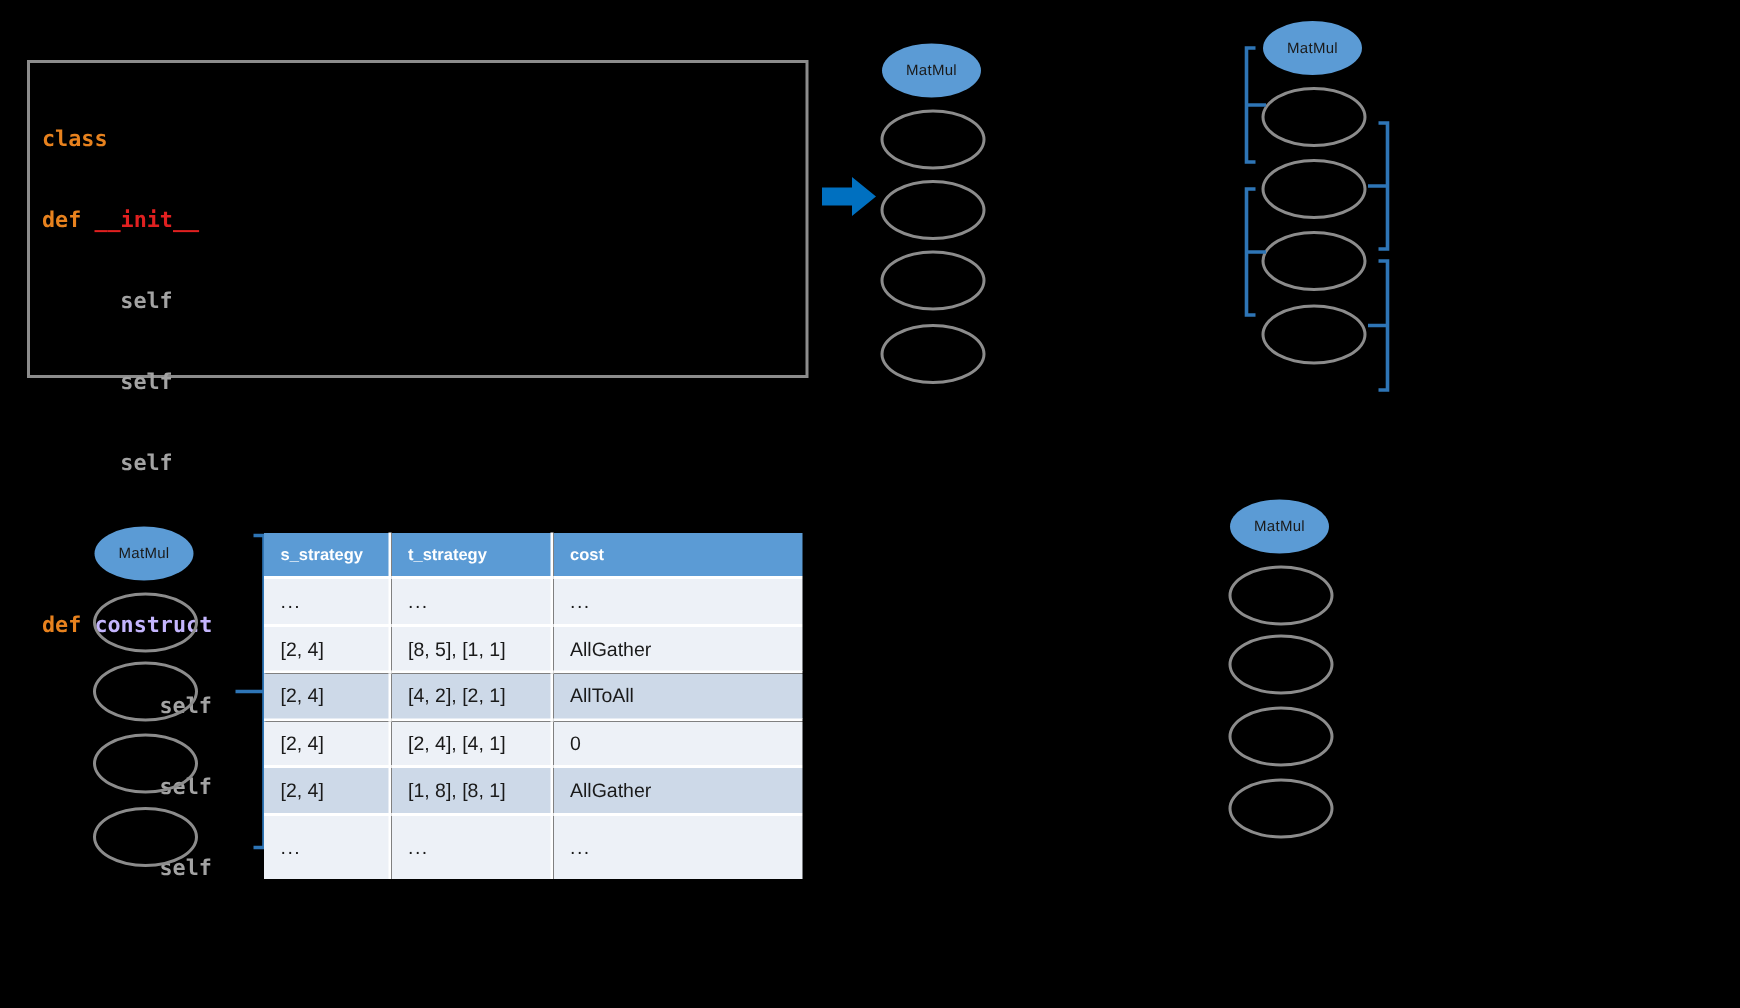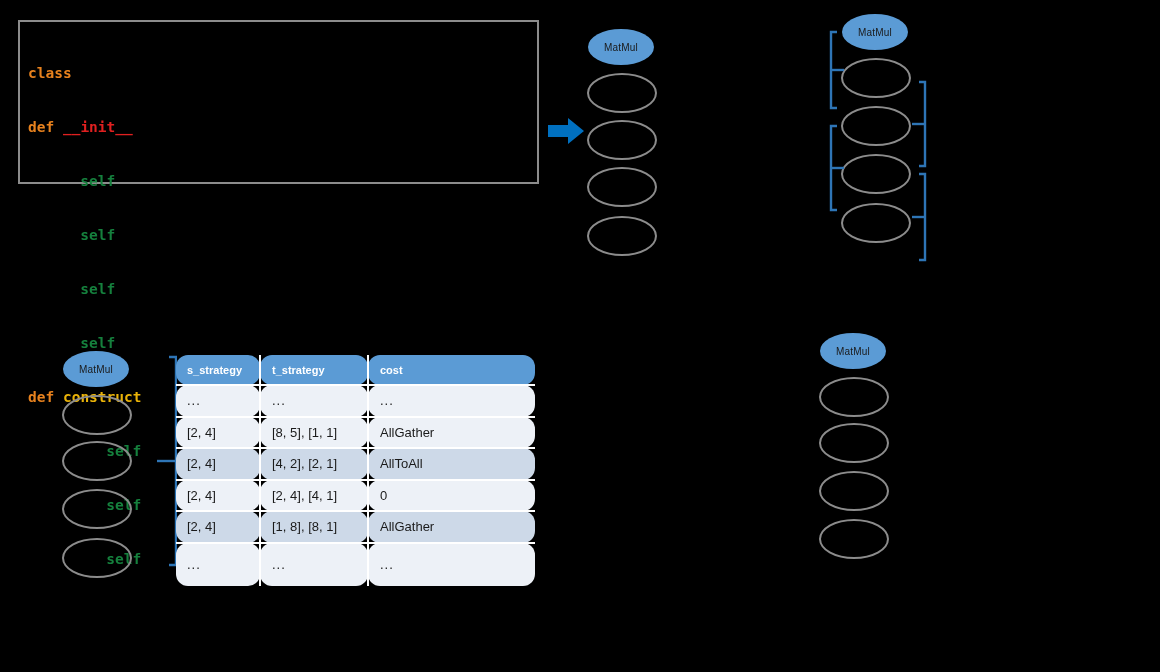--- a/index.html
+++ b/index.html
@@ -12,43 +12,43 @@
     height: 672px;
     position: relative;
     overflow: hidden;
     font-family: "Liberation Sans", sans-serif;
   }
 
   
   #code-block {
     position: absolute;
     left: 18px;
-    top: 20px;
+    top: 40px;
     width: 521px;
-    height: 164px;
+    height: 212px;
     border: 2px solid #8c8c8c;
     background: #000000;
     box-sizing: border-box;
     text-decoration: underline;
   }
   #code-lines {
     position: absolute;
     left: 8px;
     top: 6px;
     font-family: "DejaVu Sans Mono", "Liberation Mono", monospace;
     font-size: 14.5px;
     font-weight: bold;
     line-height: 18px;
     white-space: pre;
   }
   .code-line { height: 18px; }
   .tok-kw      { color: #e8821e; }
   .tok-dunder  { color: #e02020; }
-  .tok-fn      { color: #eab308; }
-  .tok-self    { color: #15803d; }
+  .tok-fn      { color: #c4b5fd; }
+  .tok-self    { color: #a3a3a3; }
   .ind1 { padding-left: 3.6em; }
   .ind2 { padding-left: 5.4em; }
 
   
   #flow-arrow {
     position: absolute;
     left: 548px;
     top: 116px;
     width: 36px;
     height: 30px;
@@ -134,21 +134,20 @@
     font-size: 12.5px;
     color: #1a1a1a;
     table-layout: fixed;
   }
   #cost-table th, #cost-table td {
     text-align: left;
     padding: 0 0 0 11px;
     border-right: 2px solid #ffffff;
     overflow: hidden;
     white-space: nowrap;
-    border-radius: 12px;
   }
   #cost-table th:last-child, #cost-table td:last-child { border-right: none; }
   #cost-table thead th {
     background: #5B9BD5;
     color: #ffffff;
     font-weight: bold;
     font-size: 11px;
     height: 29px;
     border-bottom: 2px solid #ffffff;
   }

